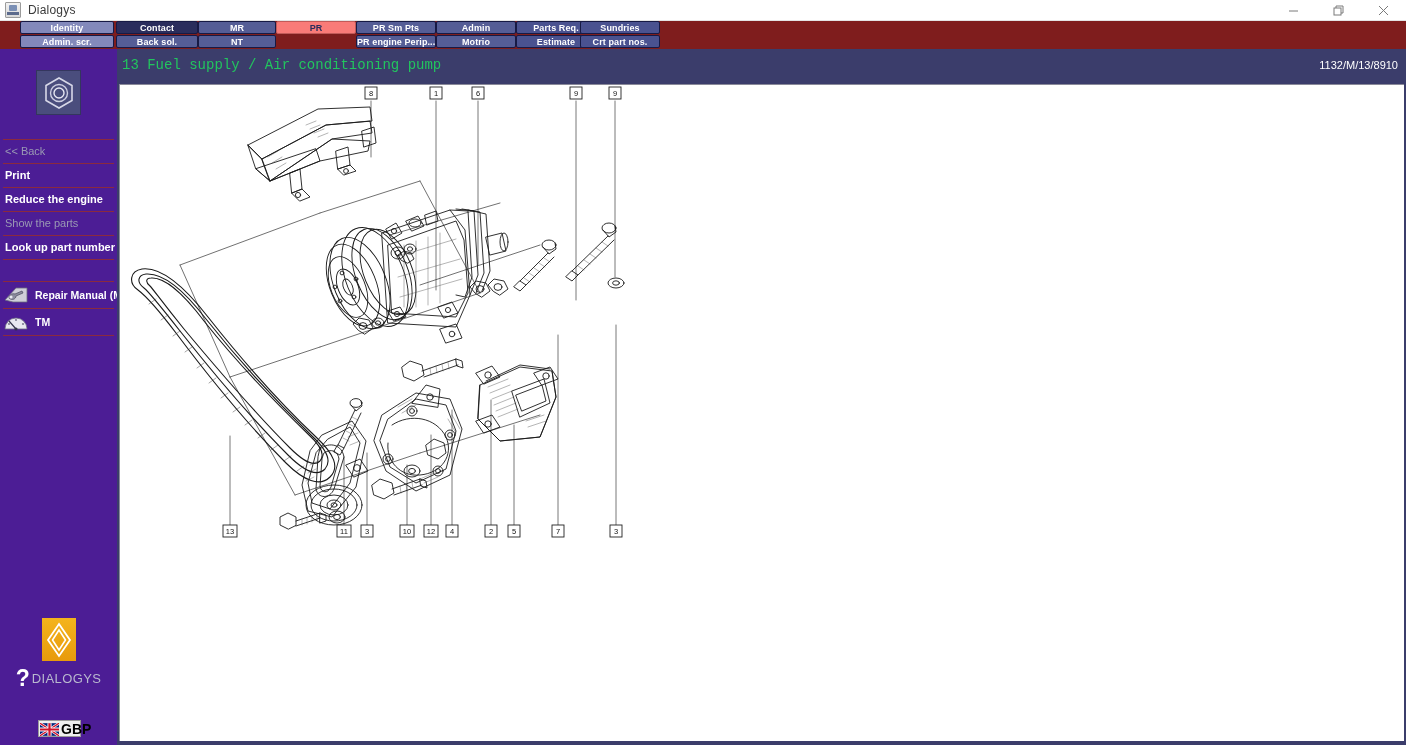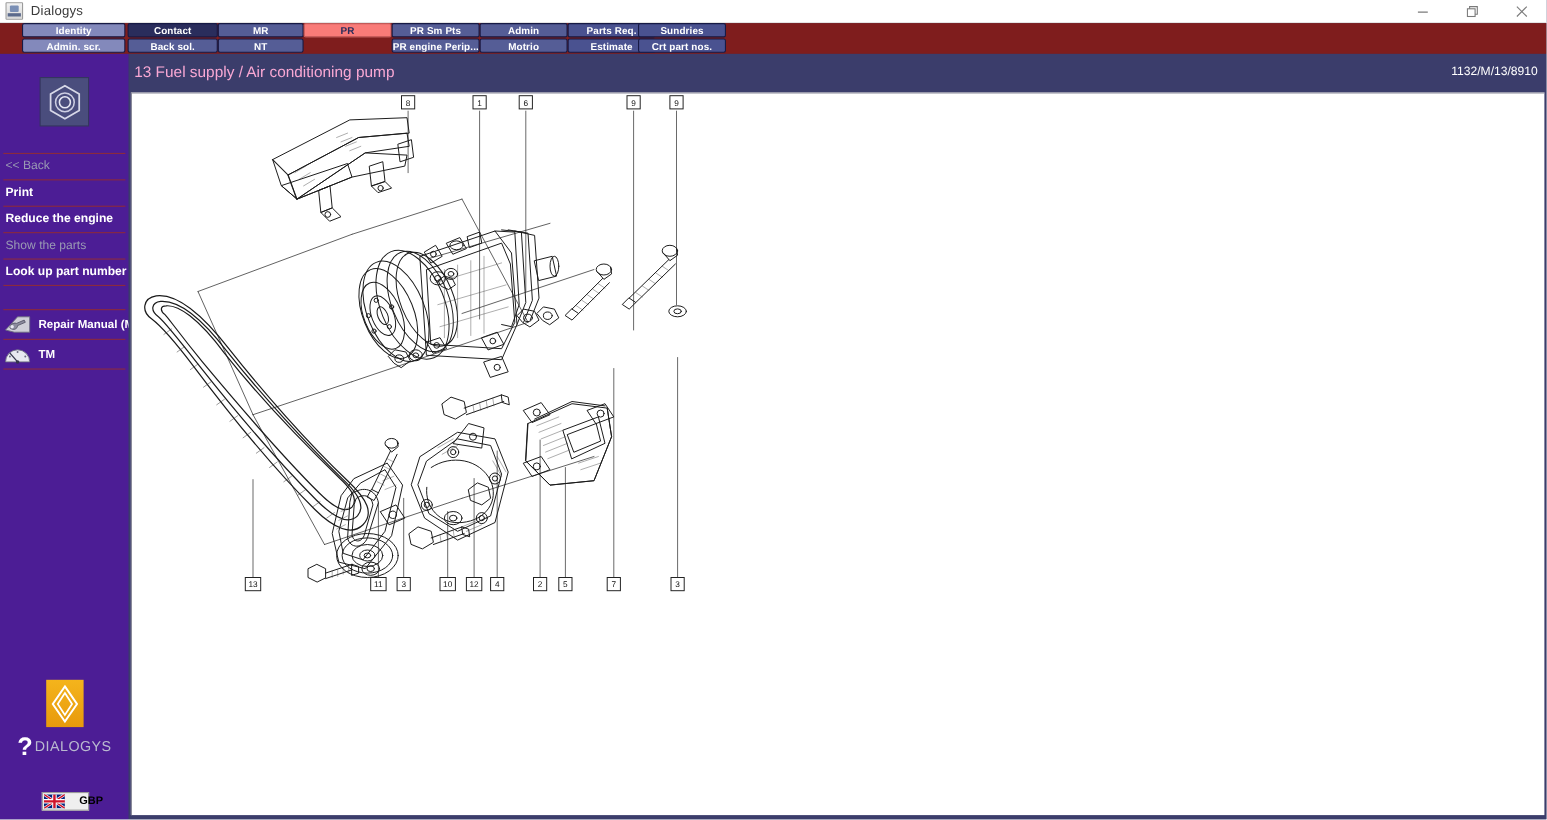--- a/index.html
+++ b/index.html
@@ -102,28 +102,28 @@
   #dialogys-word .qm { font-size: 23px; font-weight: bold; color: #ffffff; line-height: 1; }
   #dialogys-word .wd { font-size: 13px; color: #b9b9cf; letter-spacing: .4px; }
 
   #currency {
     position: absolute; left: 38px; bottom: 8px;
     width: 43px; height: 17px;
     background: #efefef; border: 1px solid #9a9a9a;
     display: flex; align-items: center; padding: 0 1px;
   }
   #currency .flag { width: 19px; height: 13px; flex: none; }
-  #currency .cl { font-size: 10px; font-weight: bold; color: #000; margin-left: 13px; text-align: center; }
+  #currency .cl { font-size: 14px; font-weight: bold; color: #000; margin-left: 2px; text-align: center; }
 
   
   #content { position: absolute; left: 117px; top: 49px; width: 1289px; height: 696px; background: #3b3d6b; }
   #docheader { position: relative; height: 35px; }
   #doctitle {
     position: absolute; left: 5px; top: 8px;
-    font-family: Liberation Sans, sans-serif; font-size: 14px; color: #f9a8d4;
+    font-family: Liberation Mono, monospace; font-size: 14px; color: #22c55e;
   }
   #docref {
     position: absolute; right: 8px; top: 10px;
     font-size: 11px; color: #ffffff;
   }
   #canvas {
     position: absolute; left: 2px; top: 35px; width: 1285px; height: 657px;
     background: #ffffff;
     border-top: 1px solid #8a8a9a; border-left: 1px solid #8a8a9a;
   }

